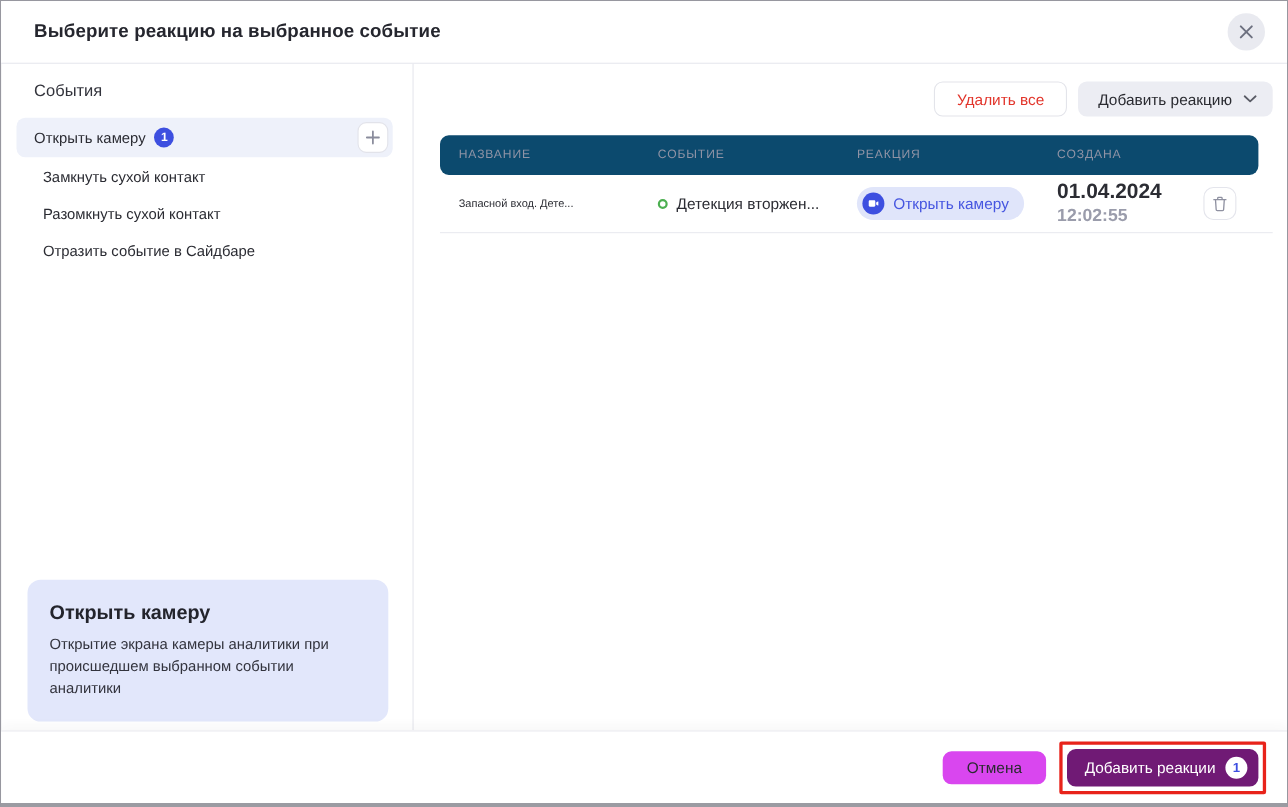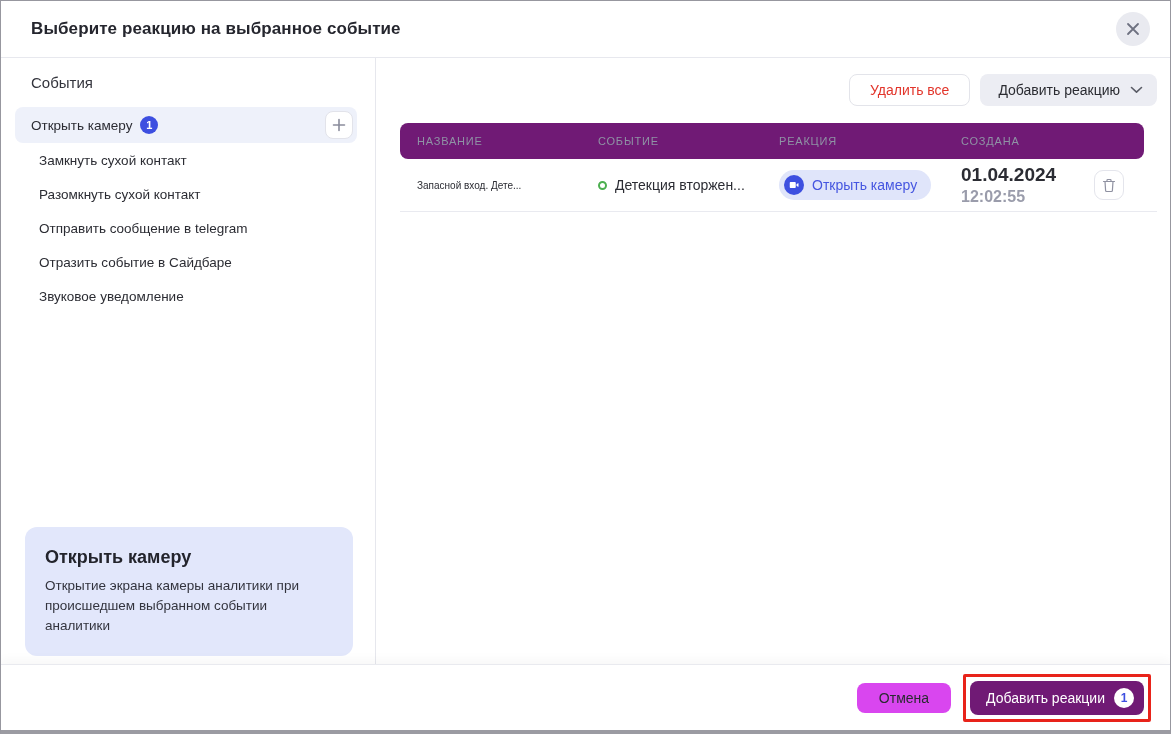--- a/index.html
+++ b/index.html
@@ -60,21 +60,21 @@
   .btn-delete-all {
     background:#fff; border:1px solid #e3e4ea; color:#e2352b; padding:0 20px; height:32px;
   }
   .btn-add-dropdown {
     background:#ecedf3; border:none; color:#2a2b31; padding:0 14px 0 18px; height:32px;
     display:flex; align-items:center; gap:10px;
   }
   
   .tbl-header {
     width:calc(100% - 13px);
-    height:36px; background:#701a75; border-radius:8px;
+    height:36px; background:#0c4a6e; border-radius:8px;
     display:grid; grid-template-columns:181px 181px 182px 1fr; align-items:center;
     padding-left:17px;
   }
   .tbl-header span {
     font-size:11px; letter-spacing:.8px; color:#8f93a5; font-weight:500;
   }
   .tbl-row {
     height:53px; display:grid; grid-template-columns:181px 181px 182px 133px 1fr;
     align-items:center; padding-left:17px; border-bottom:1px solid #e9eaf0;
   }
@@ -151,27 +151,21 @@
             </span>
           </button>
         </div>
         <div class="event-item">
           <span>Замкнуть сухой контакт</span>
         </div>
         <div class="event-item">
           <span>Разомкнуть сухой контакт</span>
         </div>
         <div class="event-item">
-          <span>Отправить сообщение в telegram</span>
-        </div>
-        <div class="event-item">
           <span>Отразить событие в Сайдбаре</span>
-        </div>
-        <div class="event-item">
-          <span>Звуковое уведомление</span>
         </div>
       </div>
 
       <div class="left-spacer"></div>
 
       <div class="info-panel">
         <div class="info-title">Открыть камеру</div>
         <div class="info-desc">Открытие экрана камеры аналитики при происшедшем выбранном событии аналитики</div>
       </div>
     </div>

